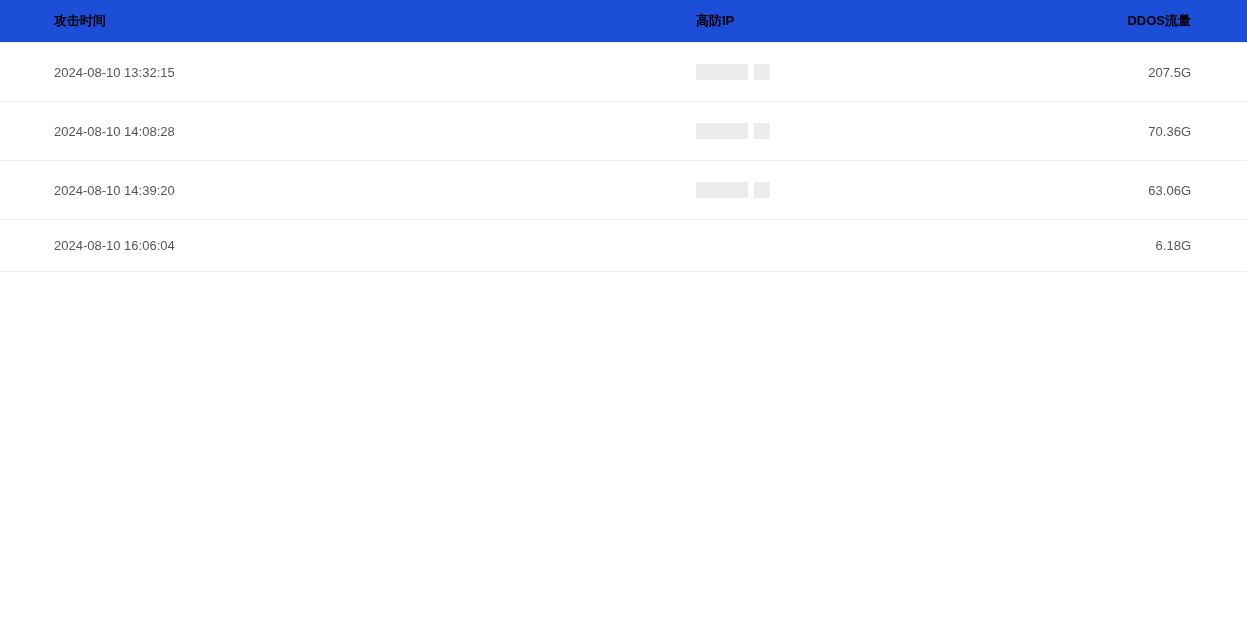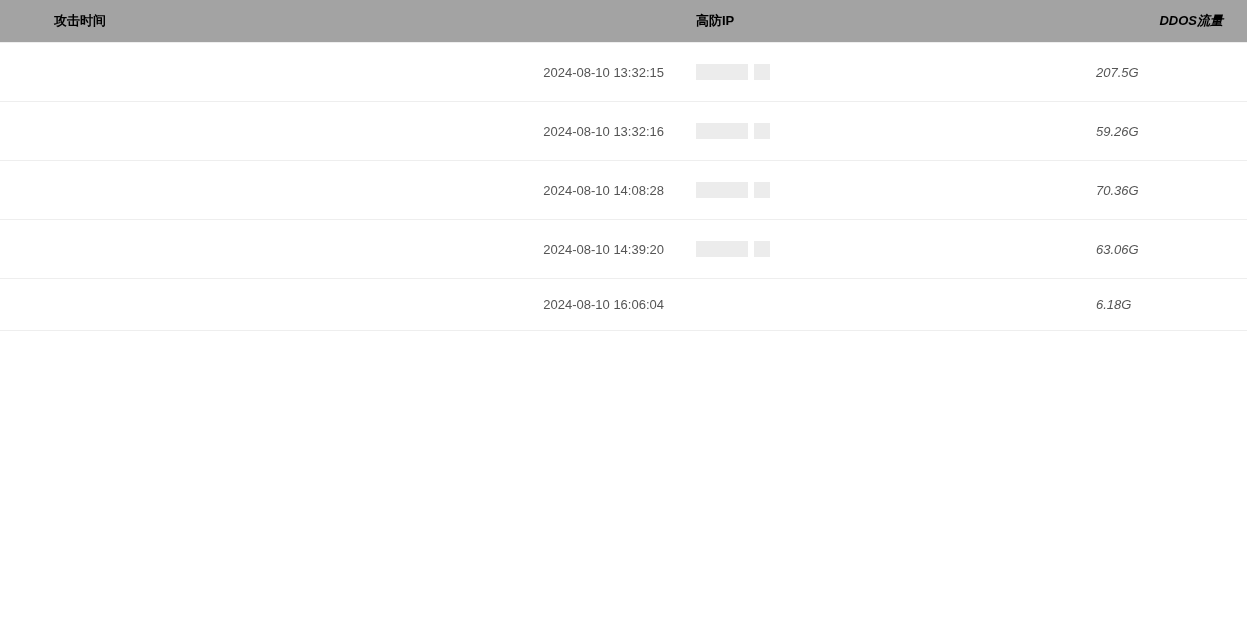--- a/index.html
+++ b/index.html
@@ -11,55 +11,53 @@
       font-family: -apple-system, BlinkMacSystemFont, "Segoe UI", "PingFang SC", "Microsoft YaHei", sans-serif;
       background: #fff;
       color: #333;
       font-size: 13px;
     }
     .table {
       width: 100%;
       border-collapse: collapse;
     }
     .table thead {
-      background: #a3a3a3;
+      background: #1d4ed8;
     }
     .table th {
       text-align: left;
       font-weight: 700;
       padding: 12px 16px;
       color: #000;
       font-size: 13px;
       border-bottom: 1px solid #eee;
     }
     .table th:first-child {
       padding-left: 54px;
     }
     .table th:last-child {
       text-align: right;
-      padding-right: 24px;
-      font-style: italic;
+      padding-right: 56px;
     }
     .table tbody tr {
       border-bottom: 1px solid #eee;
     }
     .table td {
       padding: 18px 16px;
       color: #555;
       font-size: 13px;
       vertical-align: middle;
     }
     .table td:first-child {
-      padding-left: 84px;
-      text-align: right;
+      padding-left: 54px;
     }
     .table td:last-child {
+      text-align: right;
       padding-right: 56px;
       color: #555;
-      font-style: italic;
     }
     .col-time {
       width: 680px;
     }
     .col-ip {
       width: 400px;
     }
     .col-traffic {
       width: auto;
     }
@@ -98,25 +96,20 @@
       <th class="col-traffic">DDOS流量</th>
     </tr>
   </thead>
   <tbody id="table-body">
       <tr>
         <td class="col-time">2024-08-10 13:32:15</td>
         <td class="col-ip"><span class="redacted"></span></td>
         <td class="col-traffic">207.5G</td>
       </tr>
       <tr>
-        <td class="col-time">2024-08-10 13:32:16</td>
-        <td class="col-ip"><span class="redacted"></span></td>
-        <td class="col-traffic">59.26G</td>
-      </tr>
-      <tr>
         <td class="col-time">2024-08-10 14:08:28</td>
         <td class="col-ip"><span class="redacted"></span></td>
         <td class="col-traffic">70.36G</td>
       </tr>
       <tr>
         <td class="col-time">2024-08-10 14:39:20</td>
         <td class="col-ip"><span class="redacted"></span></td>
         <td class="col-traffic">63.06G</td>
       </tr>
       <tr>

